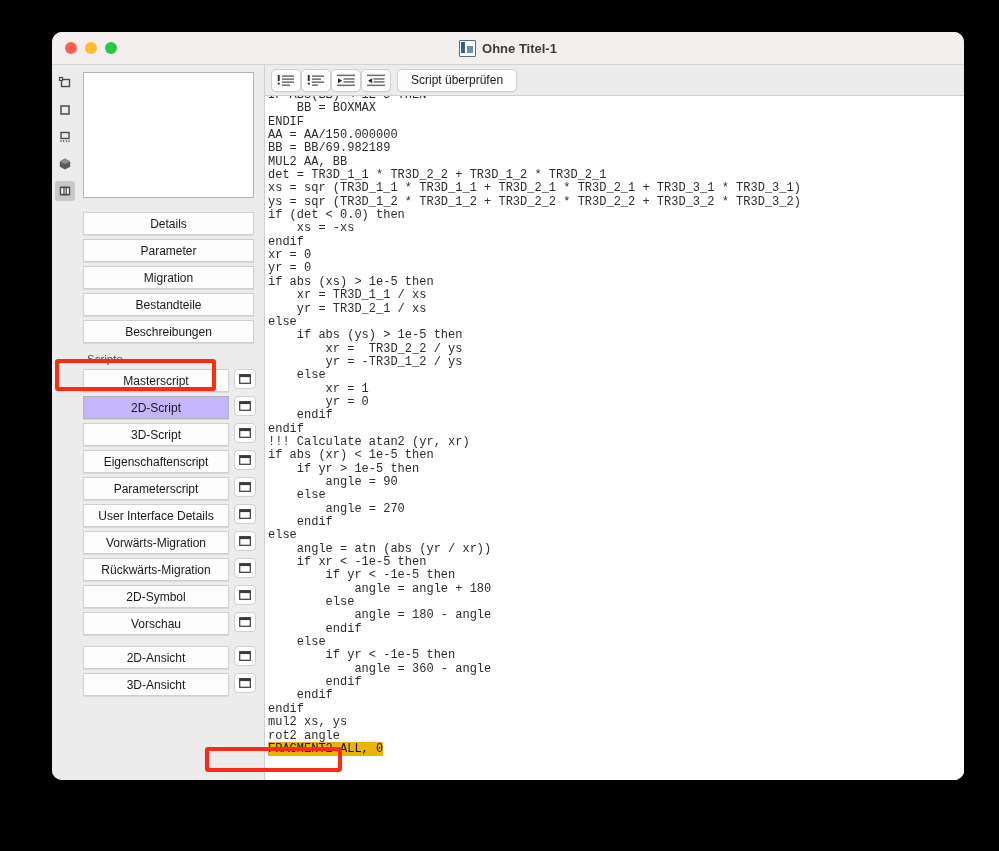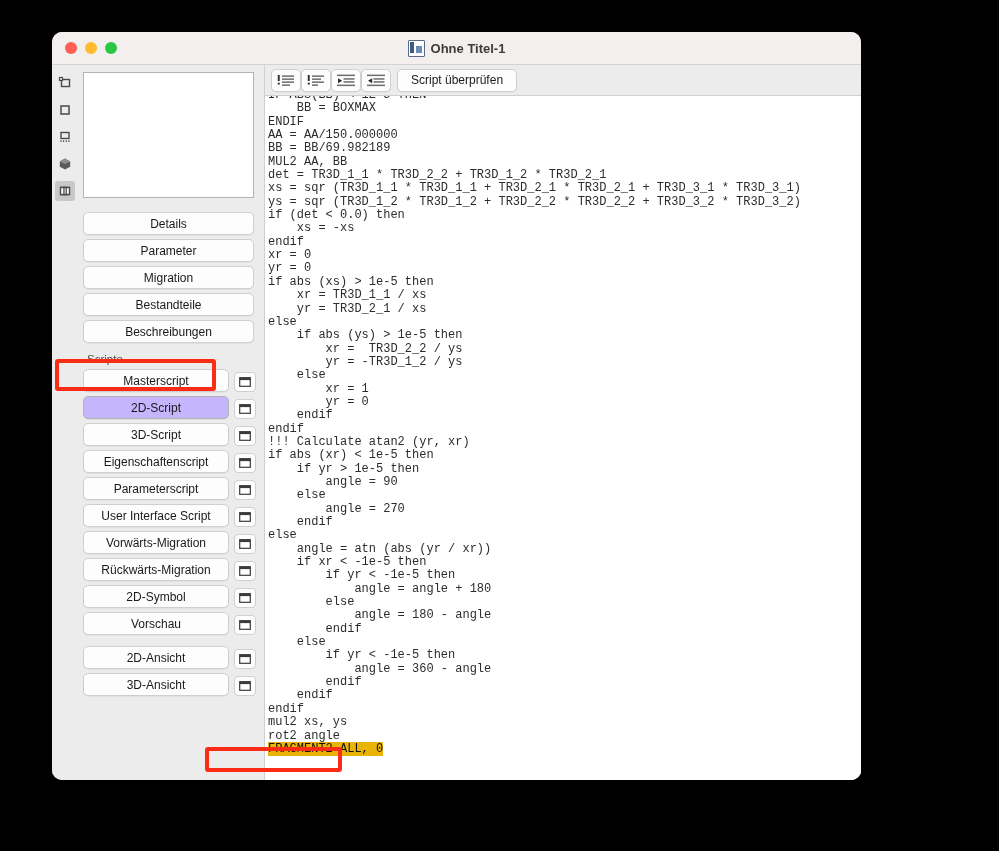--- a/index.html
+++ b/index.html
@@ -6,21 +6,21 @@
     margin: 0; padding: 0;
     width: 999px; height: 851px;
     background: #000000;
     font-family: "Liberation Sans", sans-serif;
     overflow: hidden;
   }
 
   #window {
     position: absolute;
     left: 52px; top: 32px;
-    width: 809px; height: 748px;
+    width: 912px; height: 748px;
     background: #ececec;
     border-radius: 10px;
     box-shadow: 0 8px 28px rgba(0,0,0,0.55);
     overflow: hidden;
   }
 
   
   #titlebar {
     position: relative;
     height: 32px;
@@ -103,32 +103,32 @@
     height: 124px;
     background: #ffffff;
     border: 1px solid #b6b4b2;
     margin: 0 2px 14px 2px;
   }
   .side-btn {
     height: 21px;
     margin: 0 2px 4px 2px;
     background: #fdfdfd;
     border: 1px solid #d0cece;
-    border-radius: 5px;
+    border-radius: 0;
     box-shadow: 0 0.5px 0.5px rgba(0,0,0,0.08);
     display: flex; align-items: center; justify-content: center;
     font-size: 12px; color: #19191a;
   }
   #scripte-label {
     font-size: 11.5px;
     color: #4b4b4d;
     margin: 6px 0 4px 6px;
   }
   .script-row {
-    display: flex; align-items: flex-end;
+    display: flex; align-items: flex-start;
     margin: 0 0 4px 2px;
     gap: 5px;
   }
   .script-row .side-btn {
     flex: 1; margin: 0;
   }
   .script-row .side-btn.pressed {
     background: #c4b5fd;
     border-color: #b4b2b0;
   }
@@ -329,21 +329,21 @@
         <div class="side-btn">Parameterscript</div>
         <div class="win-btn">
           <svg width="12" height="10" viewBox="0 0 12 10">
               <rect x="0.7" y="0.7" width="10.6" height="8.6" fill="#fff" stroke="#3a3a3a" stroke-width="1.2"></rect>
               <rect x="0.7" y="0.7" width="10.6" height="2.4" fill="#3a3a3a"></rect>
             </svg>
         </div>
       </div>
 
       <div class="script-row">
-        <div class="side-btn">User Interface Script</div>
+        <div class="side-btn">User Interface Details</div>
         <div class="win-btn">
           <svg width="12" height="10" viewBox="0 0 12 10">
               <rect x="0.7" y="0.7" width="10.6" height="8.6" fill="#fff" stroke="#3a3a3a" stroke-width="1.2"></rect>
               <rect x="0.7" y="0.7" width="10.6" height="2.4" fill="#3a3a3a"></rect>
             </svg>
         </div>
       </div>
 
       <div class="script-row">
         <div class="side-btn">Vorwärts-Migration</div>

